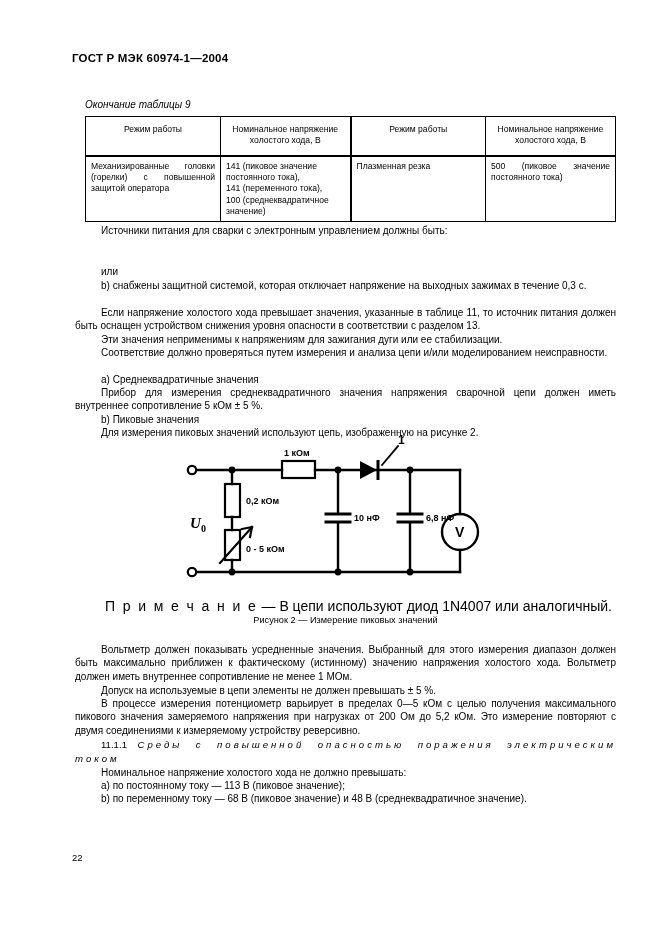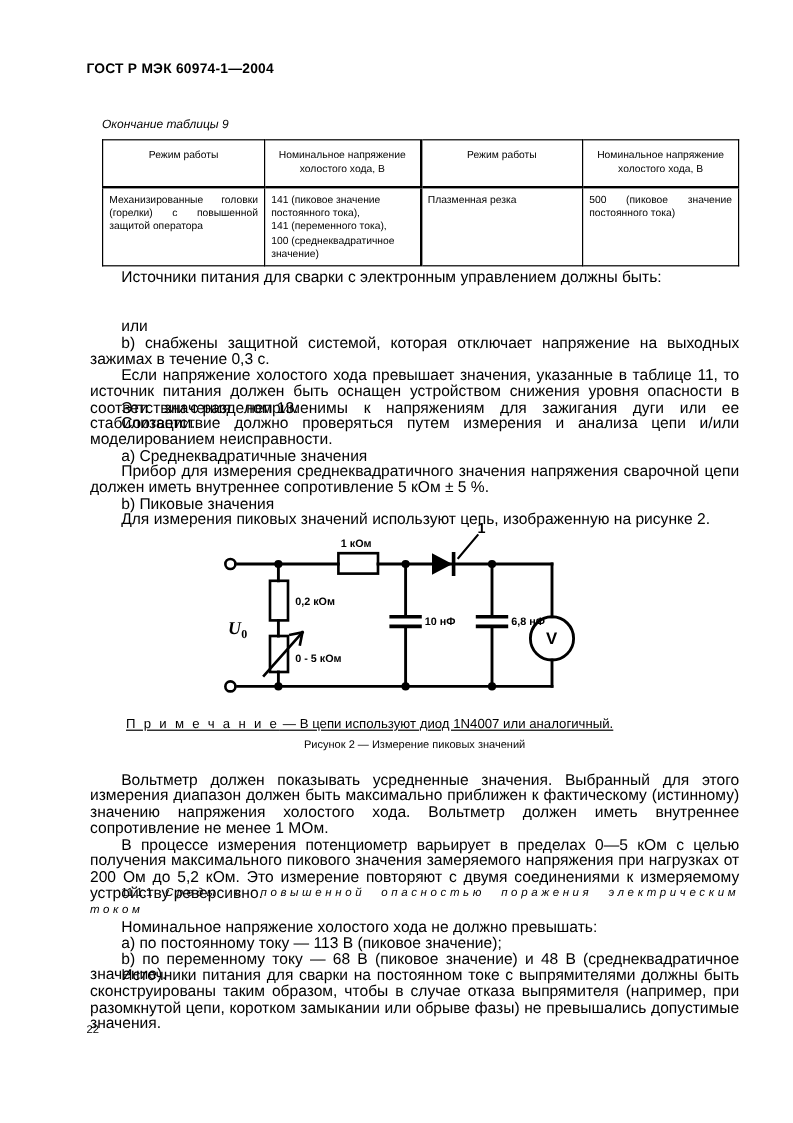--- a/index.html
+++ b/index.html
@@ -45,40 +45,39 @@
   .col-c { width:135px; }
   .col-d { width:130px; }
   .midsep { border-left-width:2px !important; }
   td.just { text-align:justify; text-align-last:left; hyphens:manual; }
   td.body-cell { height:56px; }
   .num-line { display:block; }
 
   
   .para {
     position:absolute; left:75px; width:541px;
-    font-size:13px; line-height:13.35px;
+    font-size:10px; line-height:13.35px;
     text-align:justify; text-align-last:left;
   }
   .para.ind { text-indent:26px; }
 
   .spaced { letter-spacing:2.6px;font-style:italic; }
   .hdg {
     position:absolute; left:75px; width:541px;
     font-size:9.6px; line-height:13.5px;
     text-align:justify; text-align-last:left;
     text-indent:26px;
   }
   .hdg .spaced { letter-spacing:3.0px; }
 
   
   .figure { position:absolute; left:170px; top:432px; width:340px; height:160px; }
   .note {
     position:absolute; left:105px; top:598px;
-    font-size:11px;
-    text-decoration:underline;
+    font-size:14px;
   }
   .note .sp { letter-spacing:1.9px; }
   .fig-caption {
     position:absolute; left:75px; top:615px; width:541px;
     text-align:center; font-size:9.2px;
   }
 
   .page-num {
     position:absolute; left:72px; top:852px;
     font-size:9.4px;
@@ -203,27 +202,27 @@
     </svg>
   </div>
 
   <div class="note">
     <span class="sp">П р и м е ч а н и е</span><span> — В цепи используют диод 1N4007 или аналогичный.</span>
   </div>
 
   <div class="fig-caption">Рисунок 2  —  Измерение пиковых значений</div>
 
   <div class="para ind" style="top:643px;">Вольтметр должен показывать усредненные значения. Выбранный для этого измерения диапазон должен быть максимально приближен к фактическому (истинному) значению напряжения холостого хода. Вольтметр должен иметь внутреннее сопротивление не менее 1 МОм.</div>
+  <div class="para ind" style="top:684px;">Допуск на используемые в цепи элементы не должен превышать ± 5 %.</div>
   <div class="para ind" style="top:697px;">В процессе измерения потенциометр варьирует в пределах 0—5 кОм с целью получения максимального пикового значения замеряемого напряжения при нагрузках от 200 Ом до 5,2 кОм. Это измерение повторяют с двумя соединениями к измеряемому устройству реверсивно.</div>
 
   <div class="hdg" style="top:738px;">
     <span>11.1.1</span>
     <span class="spaced">Среды с повышенной опасностью поражения электрическим током</span>
   </div>
 
   <div class="para ind" style="top:766px;">Номинальное напряжение холостого хода не должно превышать:</div>
   <div class="para ind" style="top:779px;">a) по постоянному току — 113 В (пиковое значение);</div>
   <div class="para ind" style="top:792px;">b) по переменному току — 68 В (пиковое значение) и 48 В (среднеквадратичное значение).</div>
-  <div class="para ind" style="top:806px;">Источники питания для сварки на постоянном токе с выпрямителями должны быть сконструированы таким образом, чтобы в случае отказа выпрямителя (например, при разомкнутой цепи, коротком замыкании или обрыве фазы) не превышались допустимые значения.</div>
 
   <div class="page-num">22</div>
 
 </div>
 
 </body></html>

